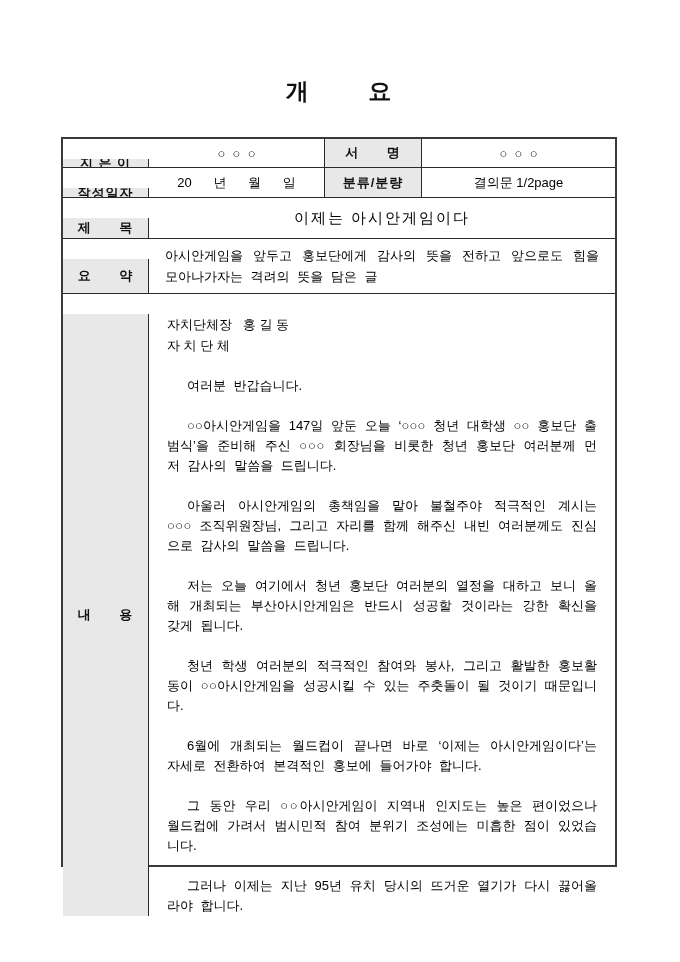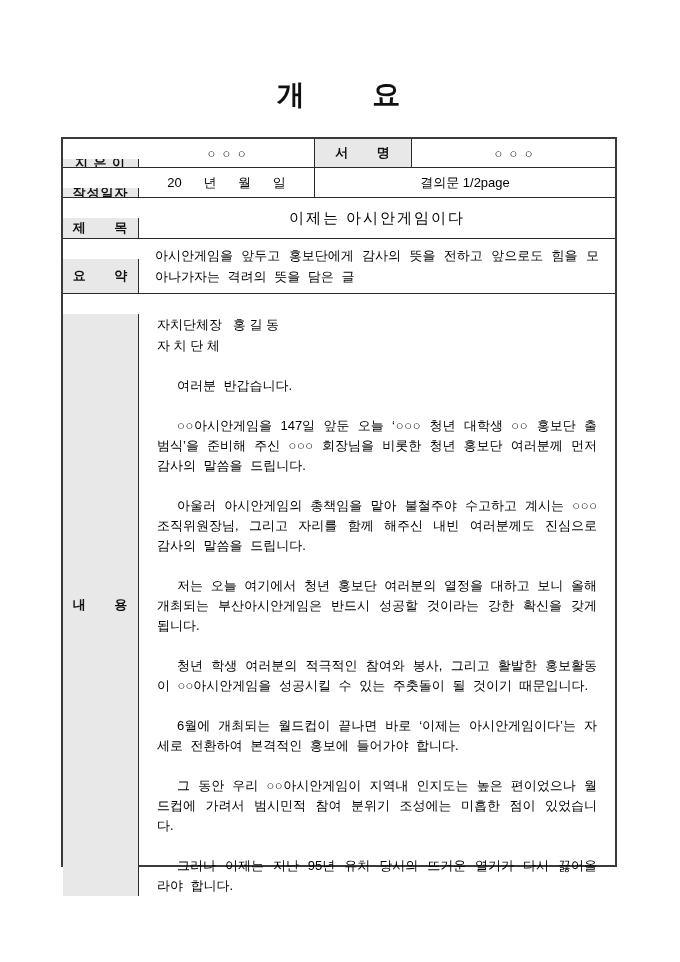--- a/index.html
+++ b/index.html
@@ -15,21 +15,21 @@
     height: 962px;
     background: #ffffff;
     overflow: hidden;
   }
   .doc-title {
     position: absolute;
     top: 76px;
     left: 0;
     width: 100%;
     text-align: center;
-    font-size: 28px;
+    font-size: 23px;
     font-weight: bold;
     letter-spacing: 3px;
     white-space: pre;
     color: #111111;
   }
   .doc-table {
     position: absolute;
     left: 61px;
     top: 137px;
     width: 556px;
@@ -61,21 +61,21 @@
     white-space: pre-wrap;
     overflow: hidden;
   }
   .cell:last-child { border-right: none; }
   .label {
     background: #e8e8e8;
     font-weight: bold;
     letter-spacing: 1px;
     color: #111111;
   }
-  .w1 { width: 76px; margin-top: 20px; }
+  .w1 { width: 86px; margin-top: 20px; }
   .w2 { width: 176px; }
   .w3 { width: 97px; }
   .w4 { flex: 1; }
   .wv { flex: 1; }
   .subject-val {
     font-weight: normal;
     font-size: 15px;
     letter-spacing: 2px;
   }
   .summary-val {
@@ -114,20 +114,21 @@
     <div class="row r1">
       <div class="cell label w1">지 은 이</div>
       <div class="cell w2">○  ○  ○</div>
       <div class="cell label w3">서      명</div>
       <div class="cell w4">○  ○  ○</div>
     </div>
 
     <div class="row r2">
       <div class="cell label w1">작성일자</div>
       <div class="cell w2">20      년      월      일</div>
+      <div class="cell label w3">분류/분량</div>
       <div class="cell w4">결의문 1/2page</div>
     </div>
 
     <div class="row r3">
       <div class="cell label w1">제      목</div>
       <div class="cell wv subject-val">이제는 아시안게임이다</div>
     </div>
 
     <div class="row r4">
       <div class="cell label w1">요      약</div>
@@ -137,21 +138,21 @@
     <div class="row r5">
       <div class="cell label w1">내      용</div>
       <div class="cell wv content-val">
         <div class="nameblock">
           <div class="nameline">자치단체장   홍 길 동</div>
           <div class="nameline">자 치 단 체</div>
         </div>
         <div class="paras">
             <p>여러분 반갑습니다.</p>
             <p>○○아시안게임을 147일 앞둔 오늘 ‘○○○ 청년 대학생 ○○ 홍보단 출범식’을 준비해 주신 ○○○ 회장님을 비롯한 청년 홍보단 여러분께 먼저 감사의 말씀을 드립니다.</p>
-            <p>아울러 아시안게임의 총책임을 맡아 불철주야 수고하고 계시는 ○○○ 조직위원장님, 그리고 자리를 함께 해주신 내빈 여러분께도 진심으로 감사의 말씀을 드립니다.</p>
+            <p>아울러 아시안게임의 총책임을 맡아 불철주야 적극적인 계시는 ○○○ 조직위원장님, 그리고 자리를 함께 해주신 내빈 여러분께도 진심으로 감사의 말씀을 드립니다.</p>
             <p>저는 오늘 여기에서 청년 홍보단 여러분의 열정을 대하고 보니 올해 개최되는 부산아시안게임은 반드시 성공할 것이라는 강한 확신을 갖게 됩니다.</p>
             <p>청년 학생 여러분의 적극적인 참여와 봉사, 그리고 활발한 홍보활동이 ○○아시안게임을 성공시킬 수 있는 주춧돌이 될 것이기 때문입니다.</p>
             <p>6월에 개최되는 월드컵이 끝나면 바로 ‘이제는 아시안게임이다’는 자세로 전환하여 본격적인 홍보에 들어가야 합니다.</p>
             <p>그 동안 우리 ○○아시안게임이 지역내 인지도는 높은 편이었으나 월드컵에 가려서 범시민적 참여 분위기 조성에는 미흡한 점이 있었습니다.</p>
             <p>그러나 이제는 지난 95년 유치 당시의 뜨거운 열기가 다시 끓어올라야 합니다.</p>
           </div>
       </div>
     </div>
 
   </div>

